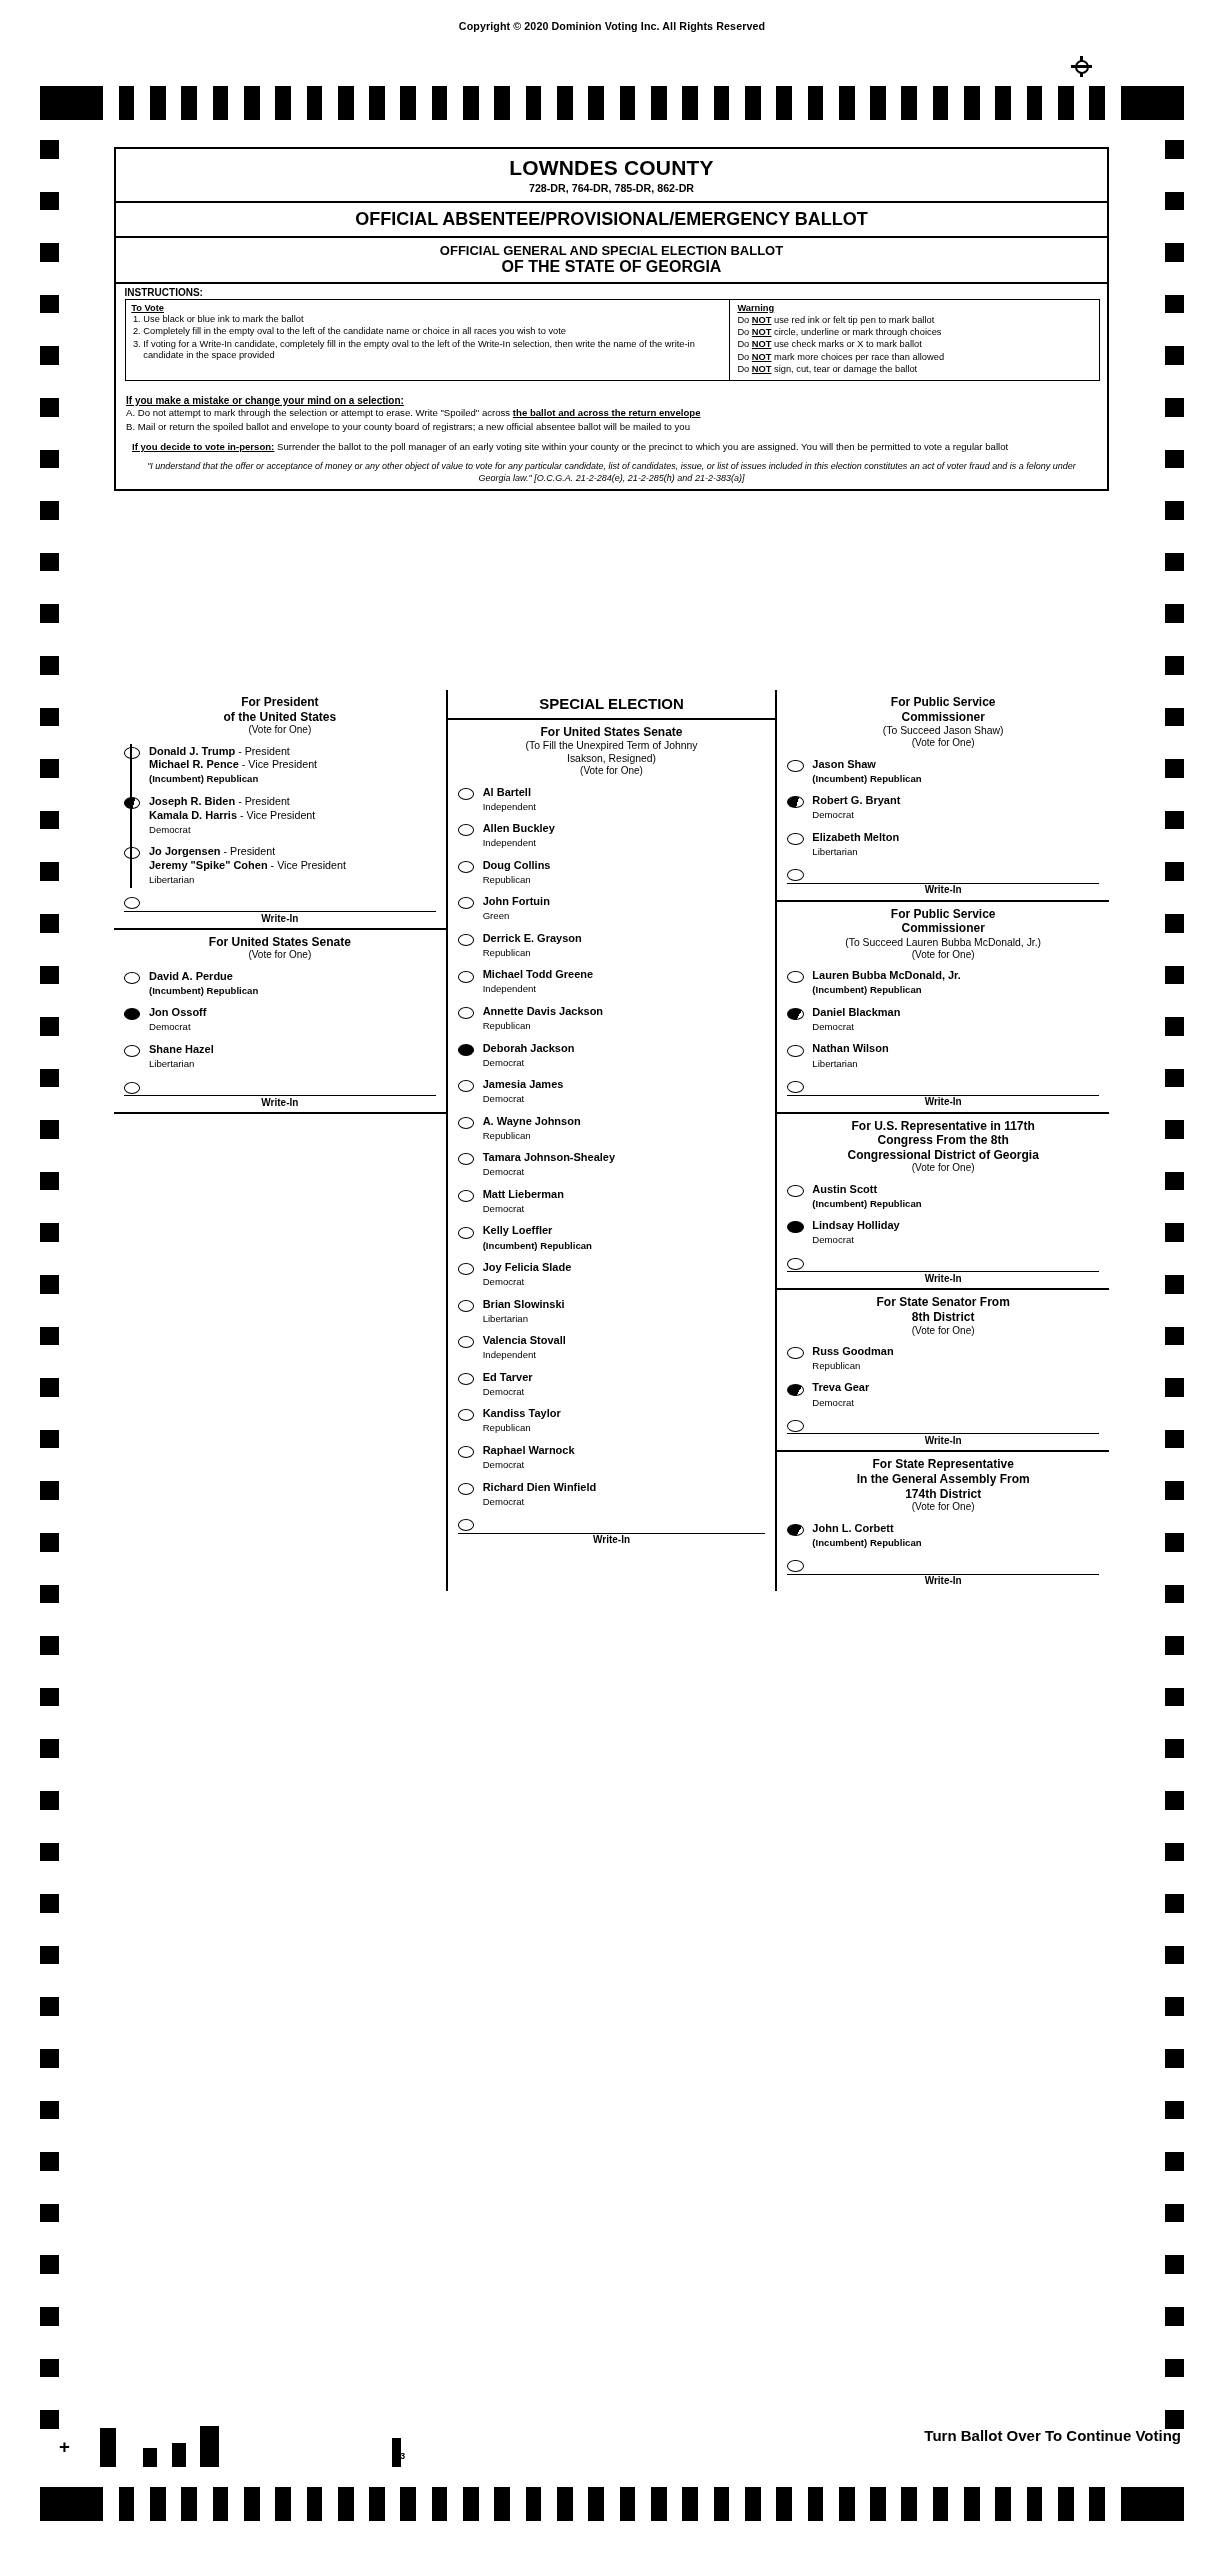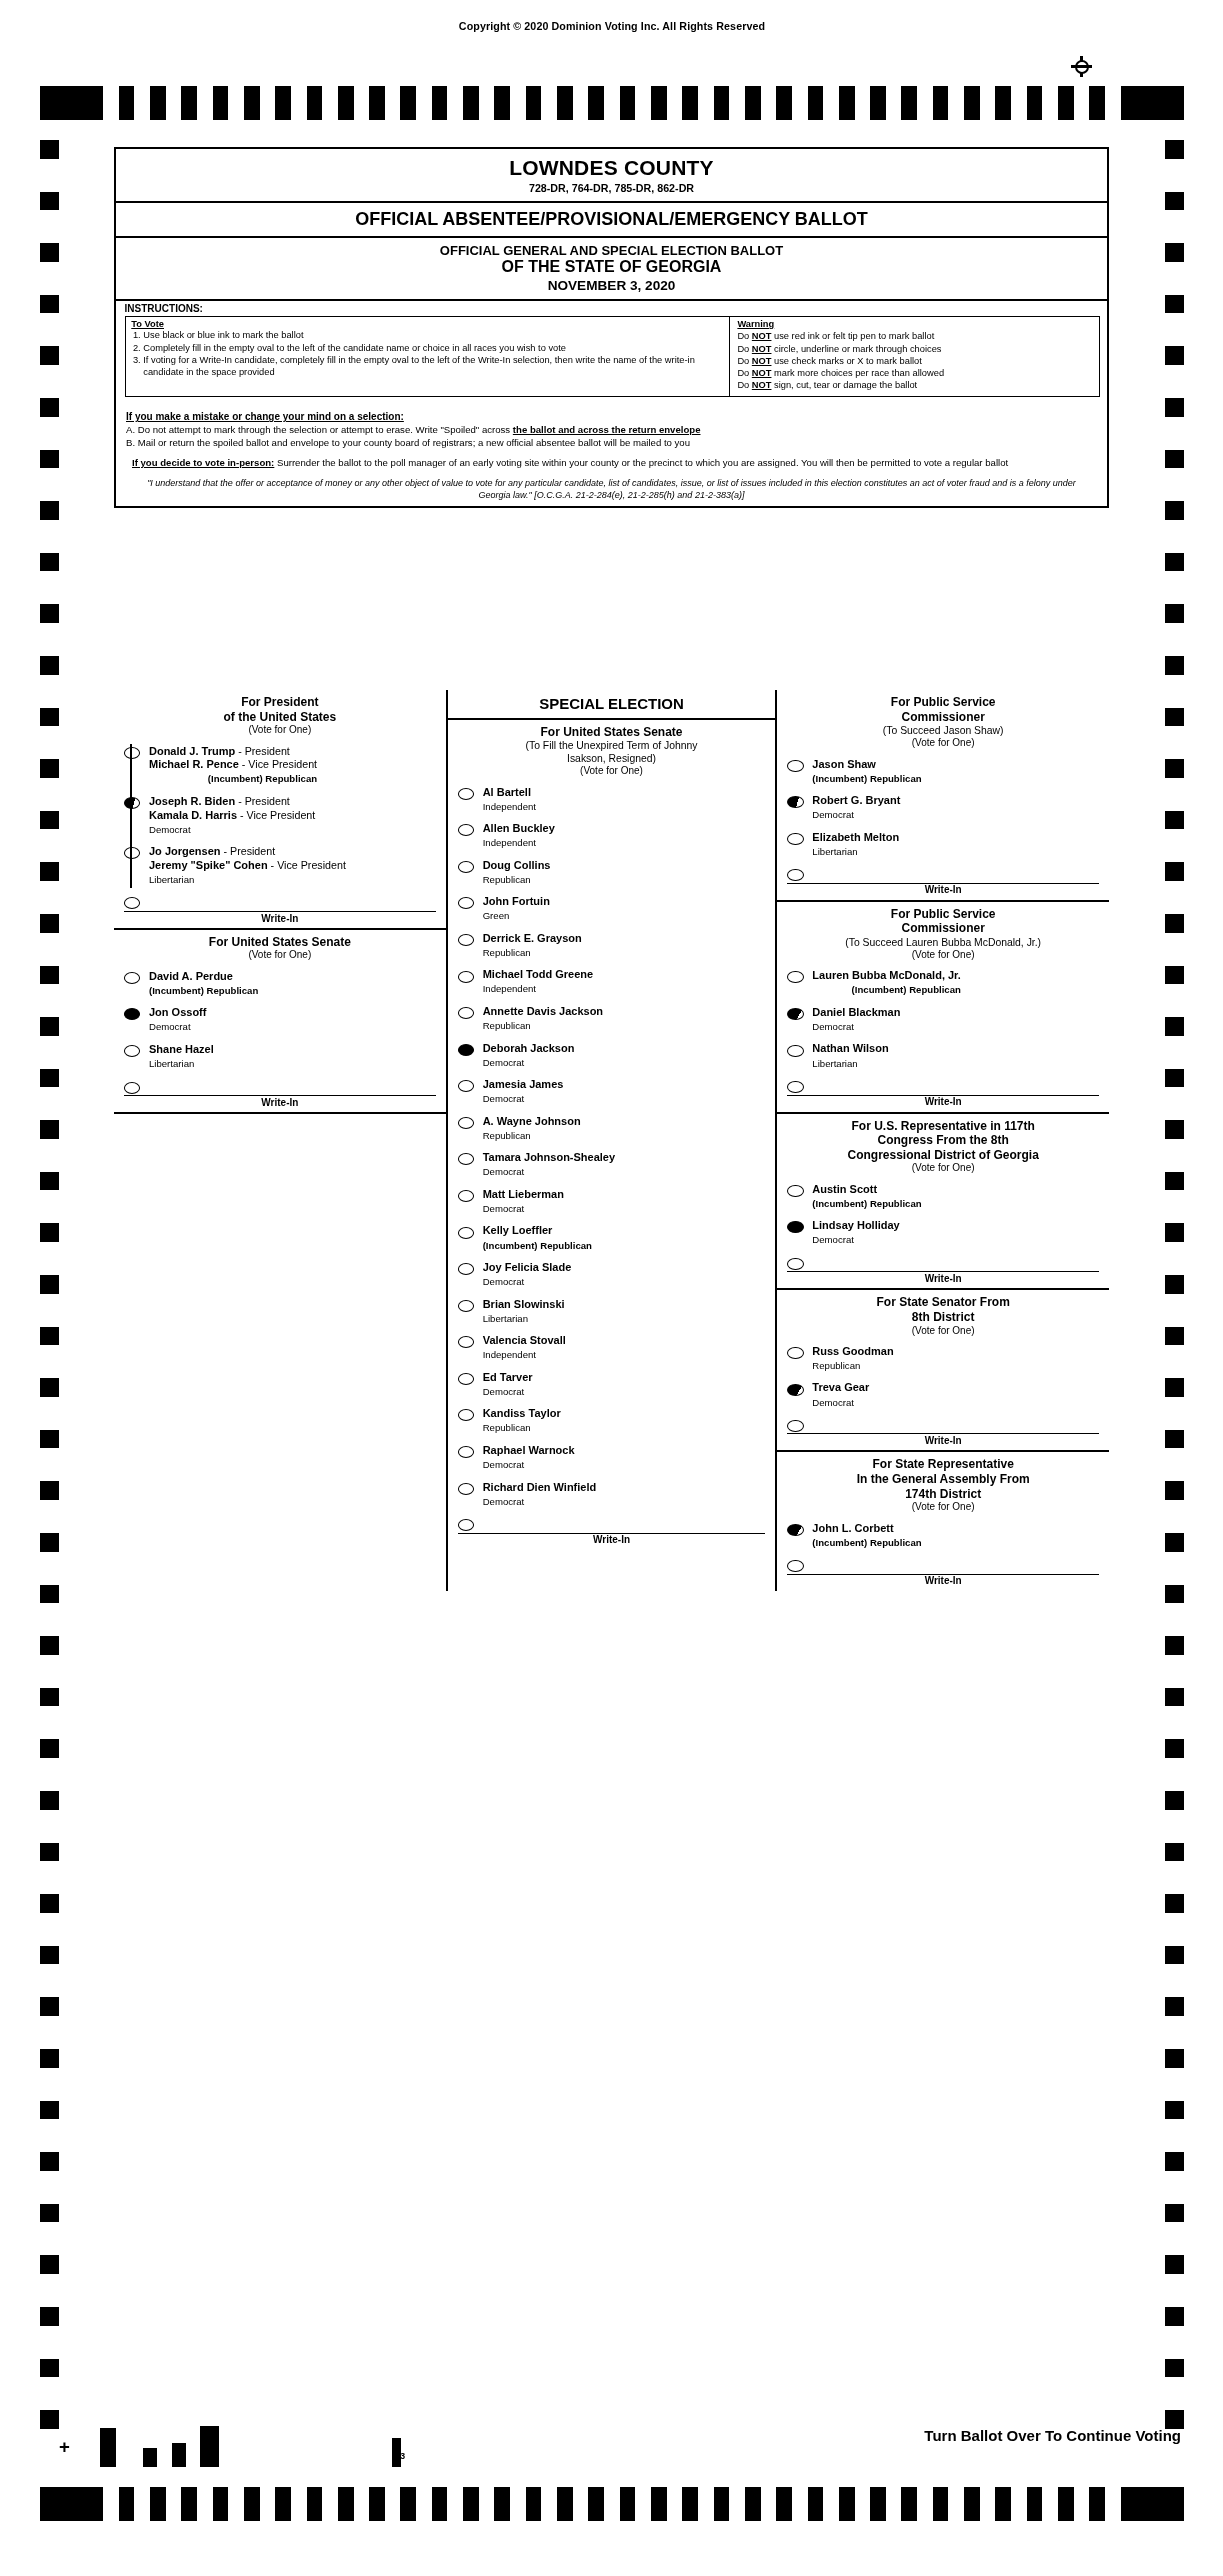--- a/index.html
+++ b/index.html
@@ -105,21 +105,21 @@
   .oval.partial {
     background:linear-gradient(105deg,#000 0 62%, #fff 62% 100%);
   }
   .oval.partial2 {
     background:linear-gradient(120deg,#000 0 70%, #fff 70% 100%);
   }
   .cand { line-height:1.2; }
   .cand .nm { font-size:11px; font-weight:bold; }
   .cand .office { font-size:10.7px; font-weight:normal; }
   .cand .party { font-size:9.6px; margin-top:1.4px; }
-  .cand .party.bold { font-weight:bold;text-align:right; }
+  .cand .party.bold { font-weight:bold; }
 
   .writein-row { display:flex; align-items:flex-start; padding:5px 4.3px 1.4px 10px; }
   .writein-line { margin:0 10px 0 10px; border-top:1.4px solid #000; }
   .writein-label { text-align:center; font-size:10px; font-weight:bold; padding:0.7px 0 4.3px; }
 
   .pres-group { position:relative; }
   .pres-bar { position:absolute; left:15.7px; width:2.1px; background:#000; }
 
   
   .footer-marks { position:absolute; top:2417px; left:0; width:1224px; height:50px; }
@@ -314,21 +314,20 @@
     <div class="hdr-county">
       <div class="name">LOWNDES COUNTY</div>
       <div class="ids">728-DR, 764-DR, 785-DR, 862-DR</div>
     </div>
     <div class="rule"></div>
     <div class="hdr-official">OFFICIAL ABSENTEE/PROVISIONAL/EMERGENCY BALLOT</div>
     <div class="rule"></div>
     <div class="hdr-sub">
       <div class="l1">OFFICIAL GENERAL AND SPECIAL ELECTION BALLOT</div>
       <div class="l2">OF THE STATE OF GEORGIA</div>
-      <div class="l3">NOVEMBER 3, 2020</div>
     </div>
     <div class="rule"></div>
 
     <div class="instructions">
       <div class="ititle">INSTRUCTIONS:</div>
       <div class="ins-cols">
         <div class="ins-left">
           <div class="ins-head">To Vote</div>
           <ol id="steps-list">
               <li>Use black or blue ink to mark the ballot</li>

